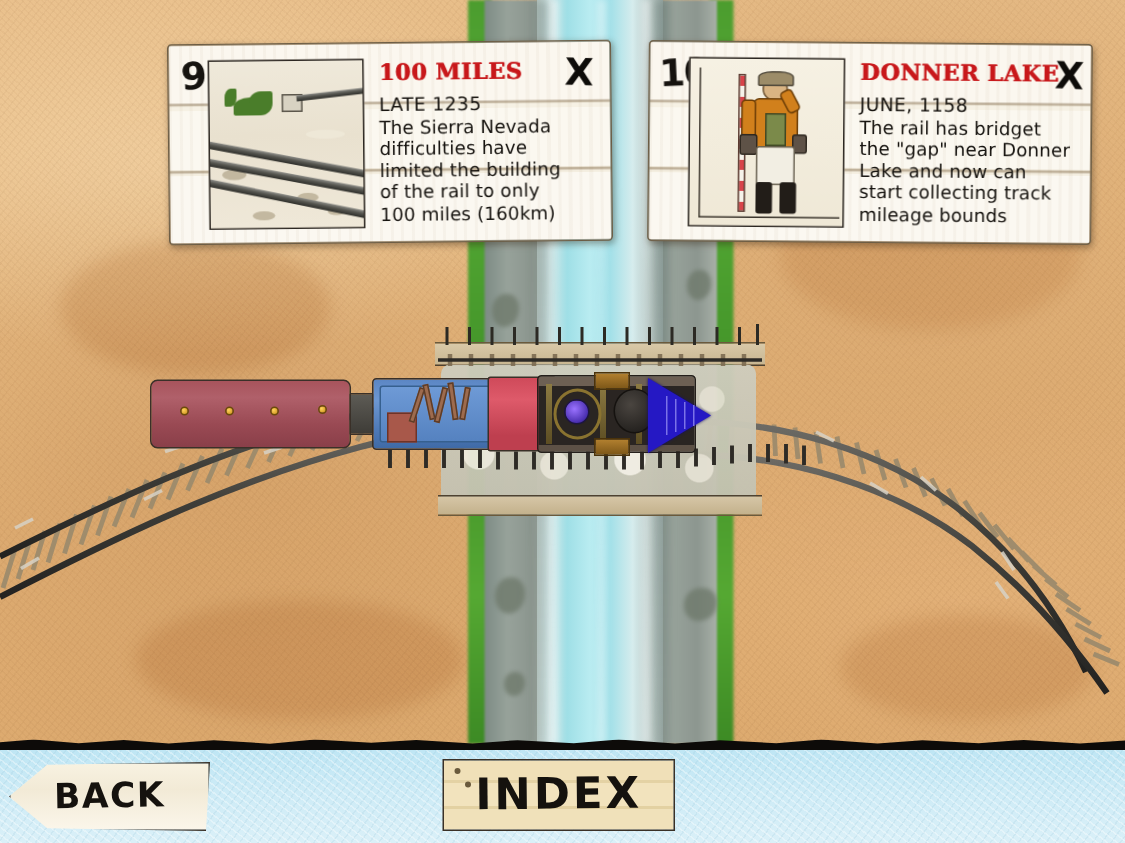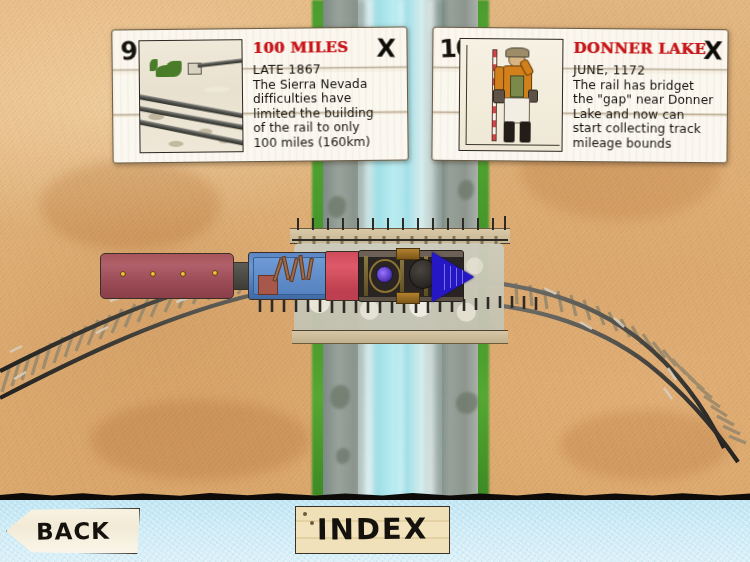--- a/index.html
+++ b/index.html
@@ -561,21 +561,21 @@
         <div class="t9-rail" style="left:58px;top:23px;width:56px;transform:rotate(-6deg);height:4px;"></div>
         <div class="t9-rail" style="left:-6px;top:52px;width:124px;transform:rotate(11deg);"></div>
         <div class="t9-rail" style="left:-4px;top:64px;width:122px;transform:rotate(11deg);"></div>
         <div class="t9-rail" style="left:-2px;top:78px;width:120px;transform:rotate(12deg);"></div>
         <div class="t9-rock" style="left:64px;top:46px;width:26px;height:6px;background:#efe9da;"></div>
       </div>
     </div>
 
     <div class="card-title" style="left:140px;top:10px;">100 MILES</div>
     <div class="card-close" style="left:264px;top:8px;">X</div>
-    <div class="card-date" style="left:140px;top:33px;">LATE 1867</div>
+    <div class="card-date" style="left:140px;top:33px;">LATE 1235</div>
     <div class="card-body" style="left:140px;top:49px;width:156px;">The Sierra Nevada
 difficulties have
 limited the building
 of the rail to only
 100 miles (160km)</div>
   </div>
 
   <div class="card" style="left:432px;top:28px;width:296px;height:134px;transform:rotate(0.5deg);">
     <div class="card-grain"></div>
     <div class="card-num" style="left:6px;top:6px;">10</div>
@@ -594,21 +594,21 @@
         <div class="t10-bag" style="left:33px;top:50px;width:12px;height:14px;"></div>
         <div class="t10-bag" style="left:68px;top:50px;width:10px;height:13px;"></div>
         <div class="t10-pants" style="left:44px;top:58px;width:26px;height:26px;border-radius:2px;"></div>
         <div class="t10-boot" style="left:44px;top:82px;width:11px;height:21px;"></div>
         <div class="t10-boot" style="left:60px;top:82px;width:11px;height:21px;"></div>
       </div>
     </div>
 
     <div class="card-title" style="left:140px;top:10px;">DONNER LAKE</div>
     <div class="card-close" style="left:270px;top:8px;">X</div>
-    <div class="card-date" style="left:140px;top:33px;">JUNE, 1172</div>
+    <div class="card-date" style="left:140px;top:33px;">JUNE, 1158</div>
     <div class="card-body" style="left:140px;top:49px;width:158px;">The rail has bridget
 the "gap" near Donner
 Lake and now can
 start collecting track
 mileage bounds</div>
   </div>
 
   <div class="torn-edge"></div>
   <div class="bottom-bar">
     <div class="bottom-noise"></div>

